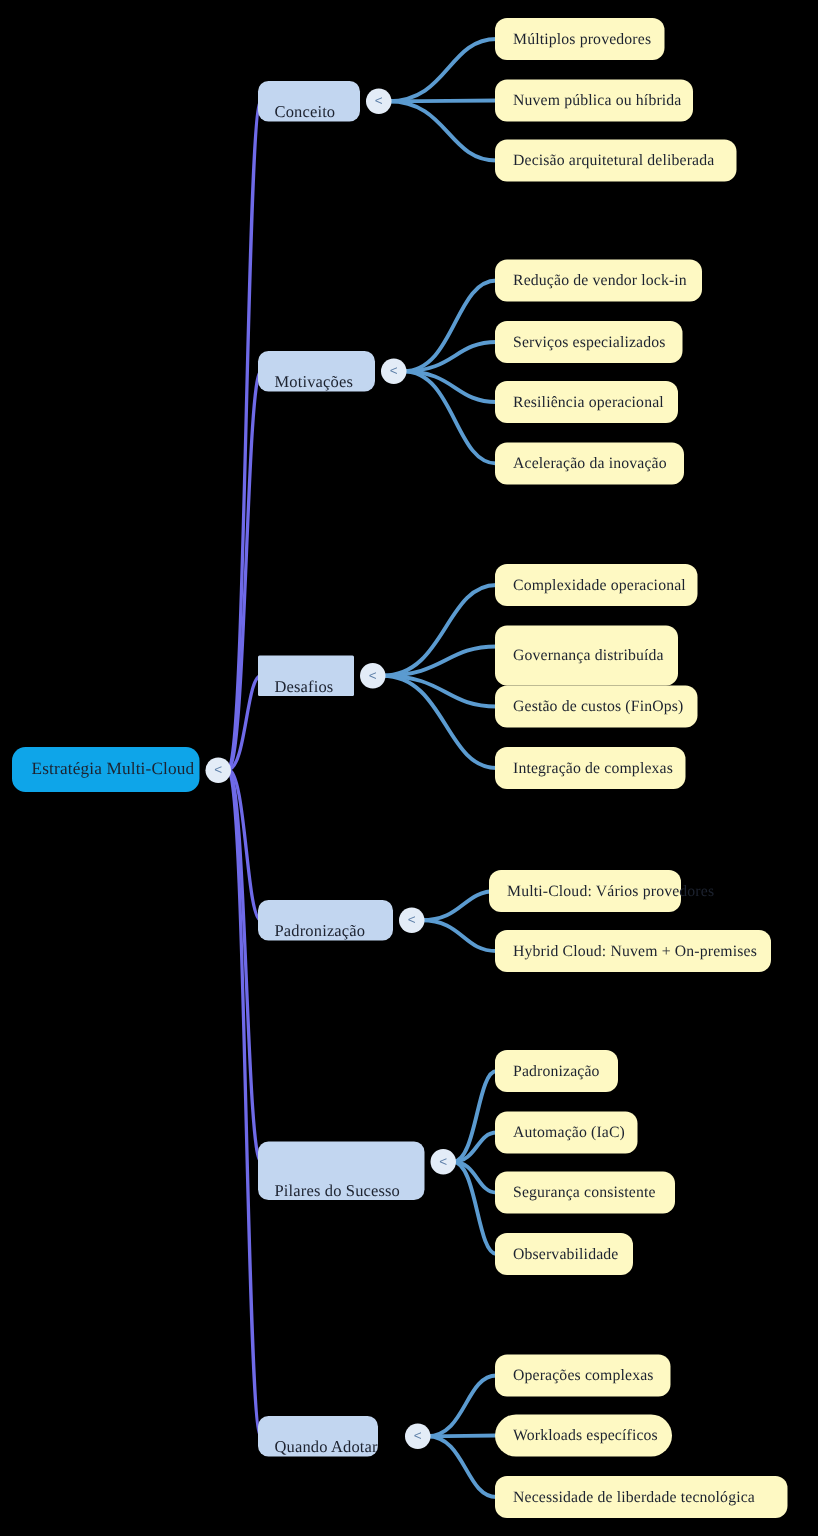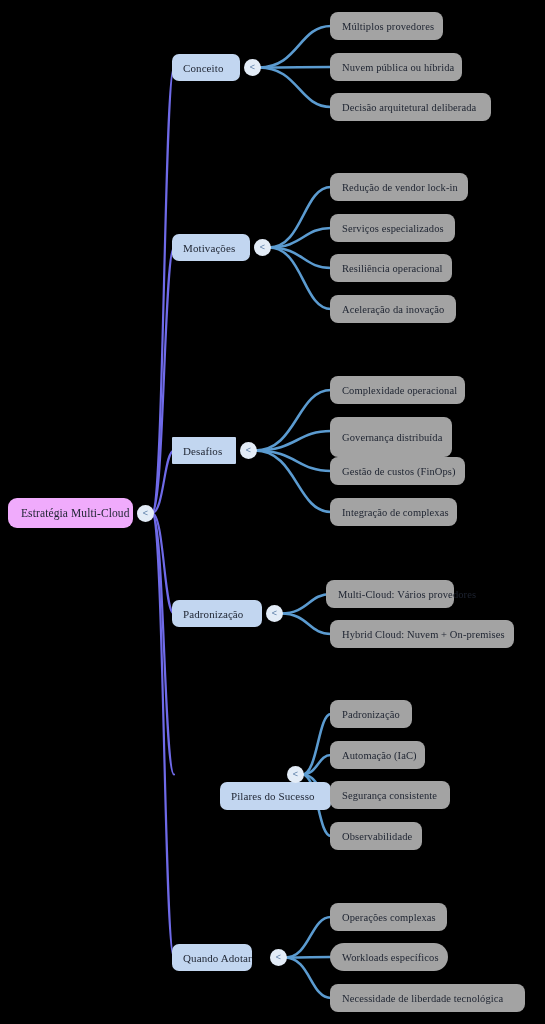--- a/index.html
+++ b/index.html
@@ -26,38 +26,39 @@
   .node {
     position: absolute;
     box-sizing: border-box;
     display: flex;
     align-items: center;
     white-space: nowrap;
     color: #1d2330;
     letter-spacing: 0.1px;
   }
   .node-root {
-    background: #f0abfc;
+    background: #0ea5e9;
     border-radius: 9px;
     padding: 0 13px;
     height: 30px;
     font-size: 11.5px;
   }
   .node-branch {
     background: #c2d6f0;
     border-radius: 7px;
     padding: 0 11px;
     height: 27px;
     font-size: 11px;
+    align-items: flex-end;
   }
   .node-branch.sharp {
     border-radius: 1px;
   }
   .node-leaf {
-    background: #a3a3a3;
+    background: #fef9c3;
     border-radius: 8px;
     padding: 12px 12px;
     height: 28px;
     font-size: 10.5px;
   }
   .collapse {
     position: absolute;
     width: 17px;
     height: 17px;
     border-radius: 50%;
@@ -167,21 +168,21 @@
       </div>
       <div class="collapse" style="left: 266px; top: 605px;">
         <span>&lt;</span>
       </div>
       <div class="node node-leaf" style="left: 326px; top: 580px; width: 128px; height: 28px;">
         <span>Multi-Cloud: Vários provedores</span>
       </div>
       <div class="node node-leaf" style="left: 330px; top: 620px; width: 184px; height: 28px;">
         <span>Hybrid Cloud: Nuvem + On-premises</span>
       </div>
-      <div class="node node-branch" style="left: 172px; top: 782px; width: 111px; height: 28px; margin-left: 48px;">
+      <div class="node node-branch" style="left: 172px; top: 761px; width: 111px; height: 39px;">
         <span>Pilares do Sucesso</span>
       </div>
       <div class="collapse" style="left: 287px; top: 766px;">
         <span>&lt;</span>
       </div>
       <div class="node node-leaf" style="left: 330px; top: 700px; width: 82px; height: 28px;">
         <span>Padronização</span>
       </div>
       <div class="node node-leaf" style="left: 330px; top: 741px; width: 95px; height: 28px;">
         <span>Automação (IaC)</span>

